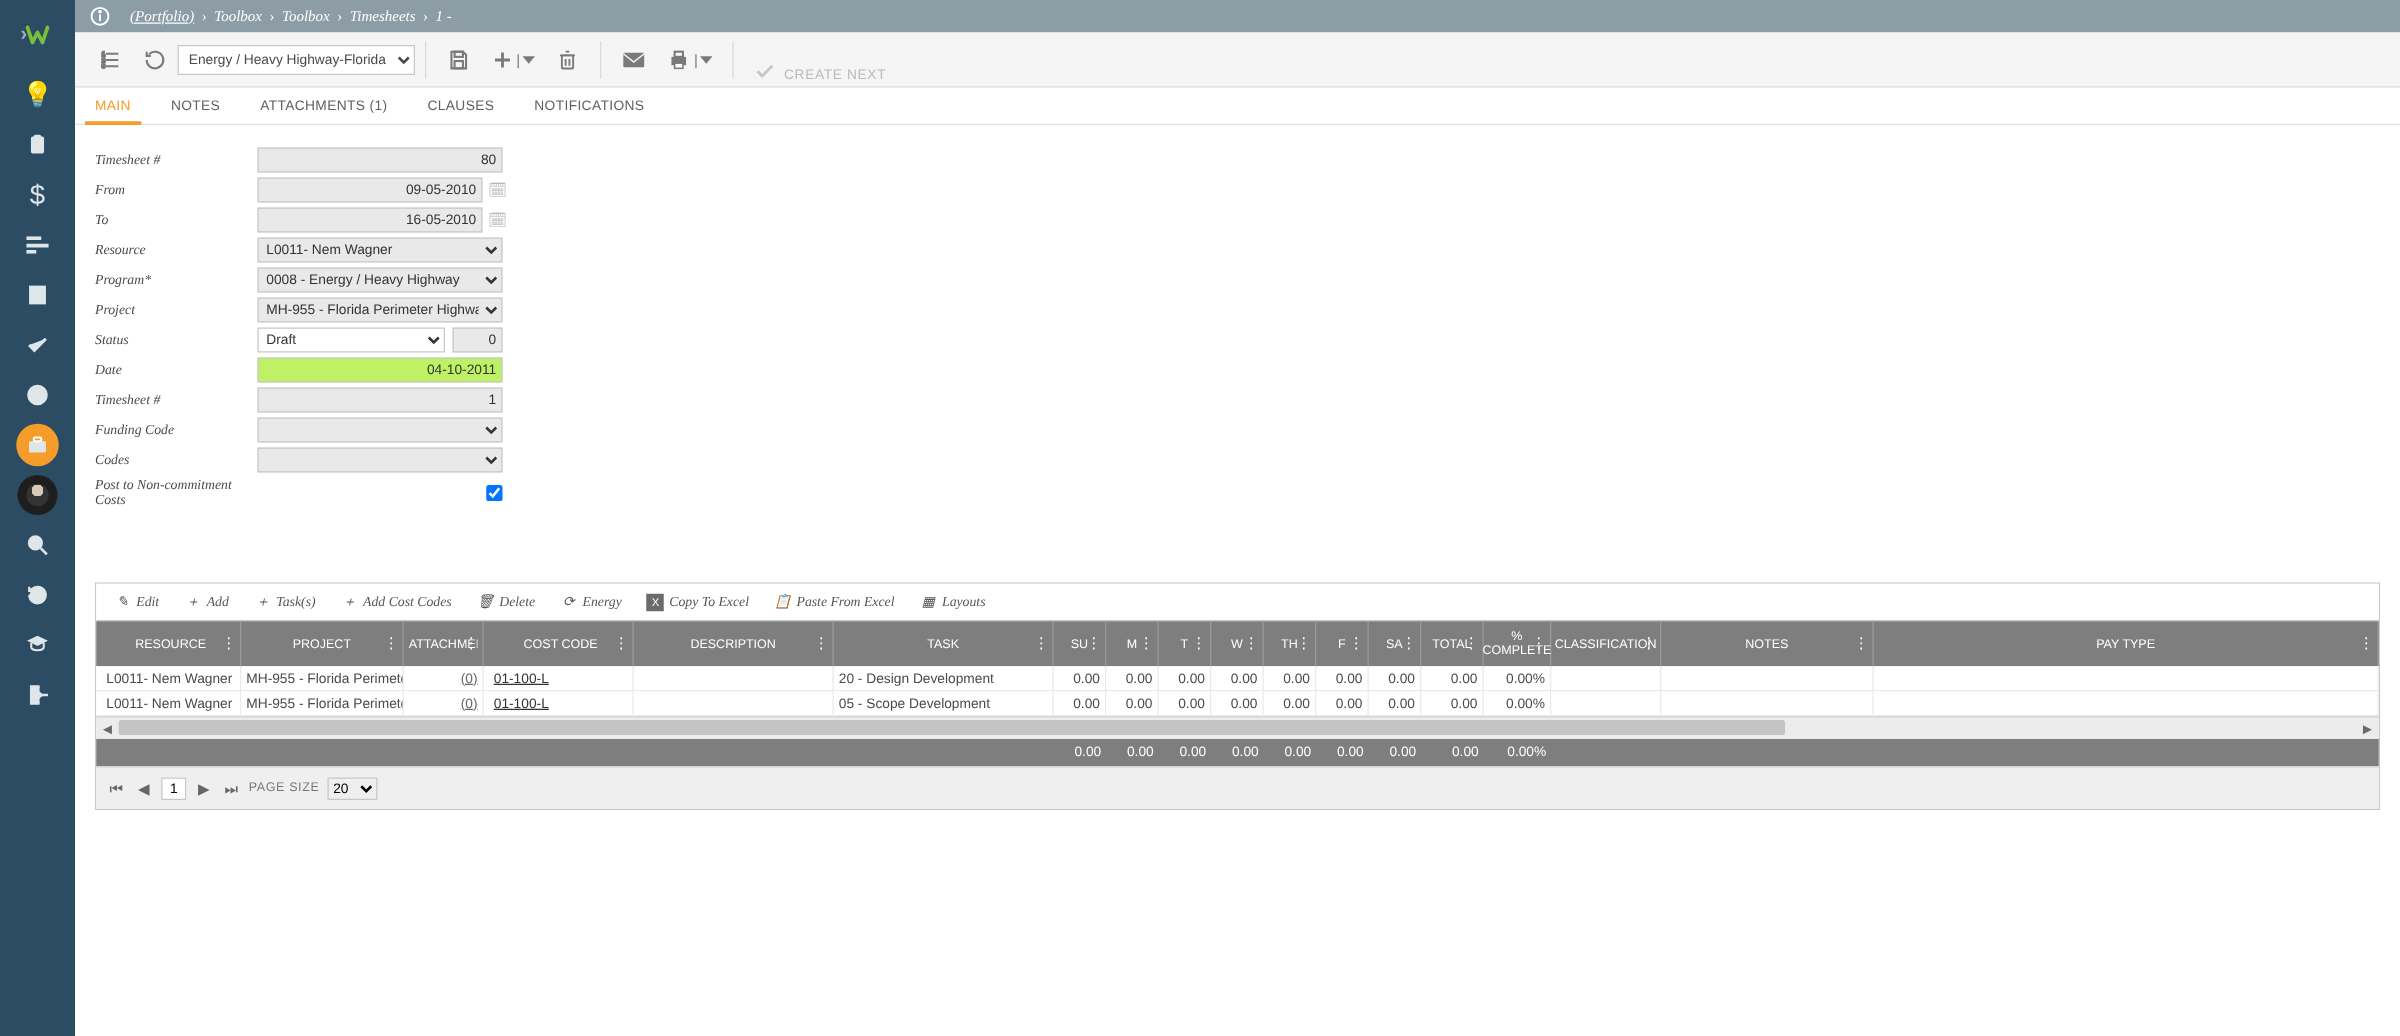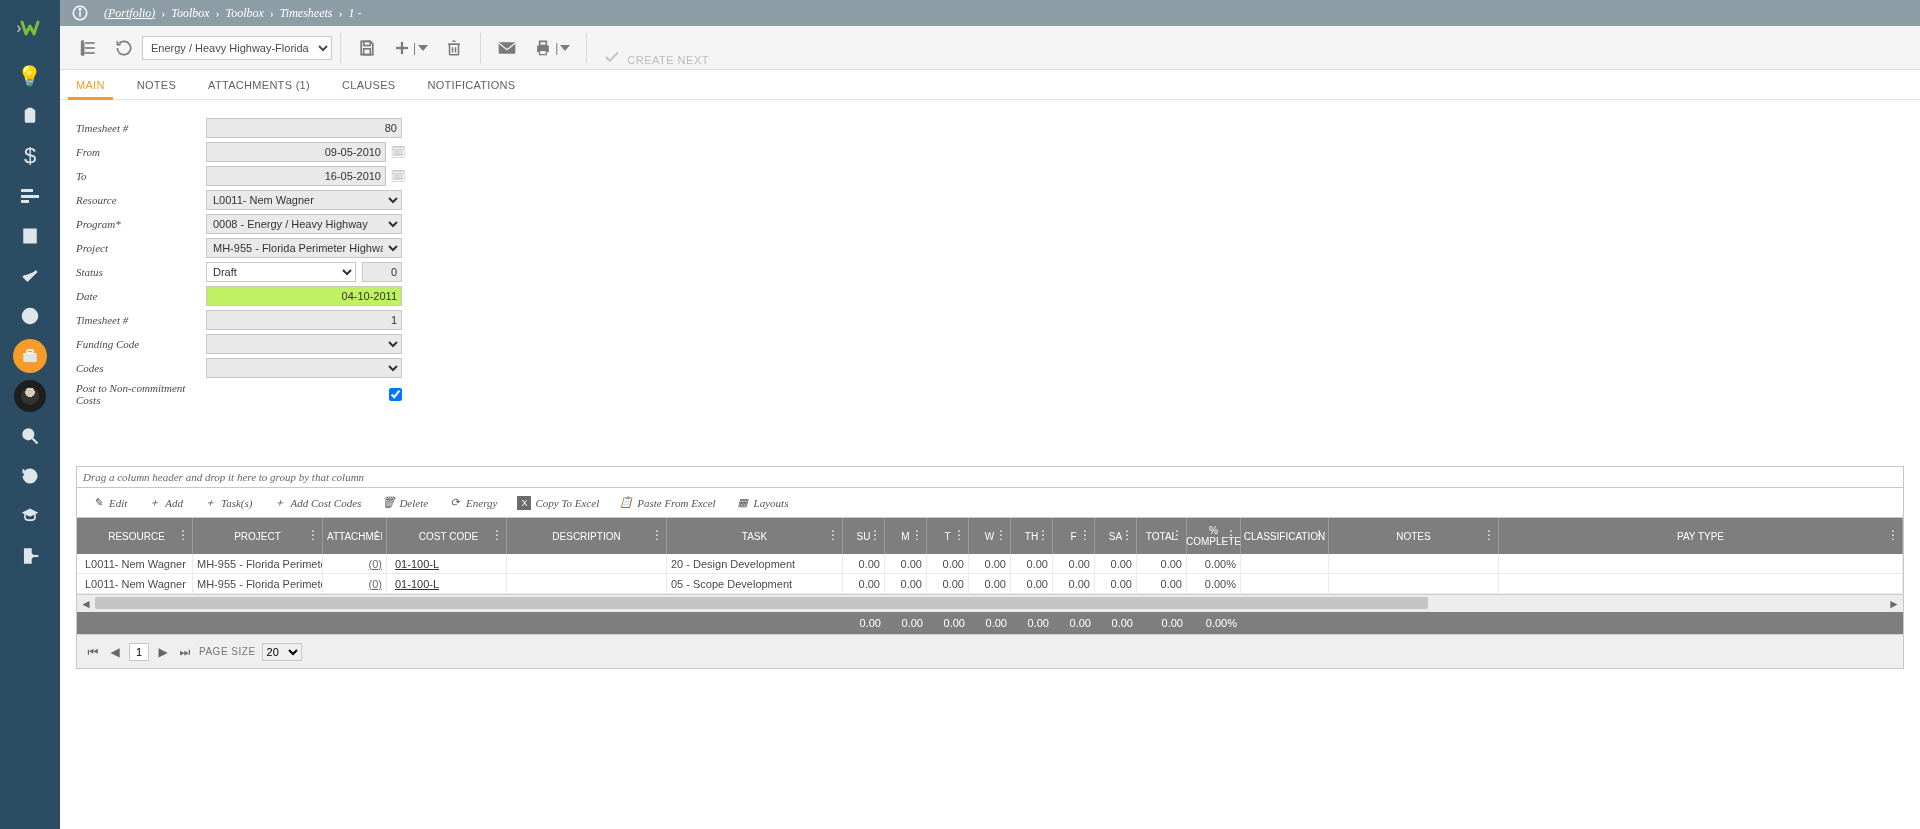--- a/index.html
+++ b/index.html
@@ -362,21 +362,20 @@
         <select><option></option></select>
       </div>
 
     <div class="flabel">Post to Non-commitment Costs</div>
     <div class="fctrl checkbox-row" style="justify-content:flex-end;width:196px;">
         <input type="checkbox" checked="" style="">
       </div>
   </div>
 
   <div class="grid-wrap">
-    <div class="group-bar">Drag a column header and drop it here to group by that column</div>
     <div class="grid-toolbar">
       <div class="gtbtn">
           <span class="ico">✎</span>
           <span>Edit</span>
         </div>
       <div class="gtbtn">
           <span class="ico">＋</span>
           <span>Add</span>
         </div>
       <div class="gtbtn">

